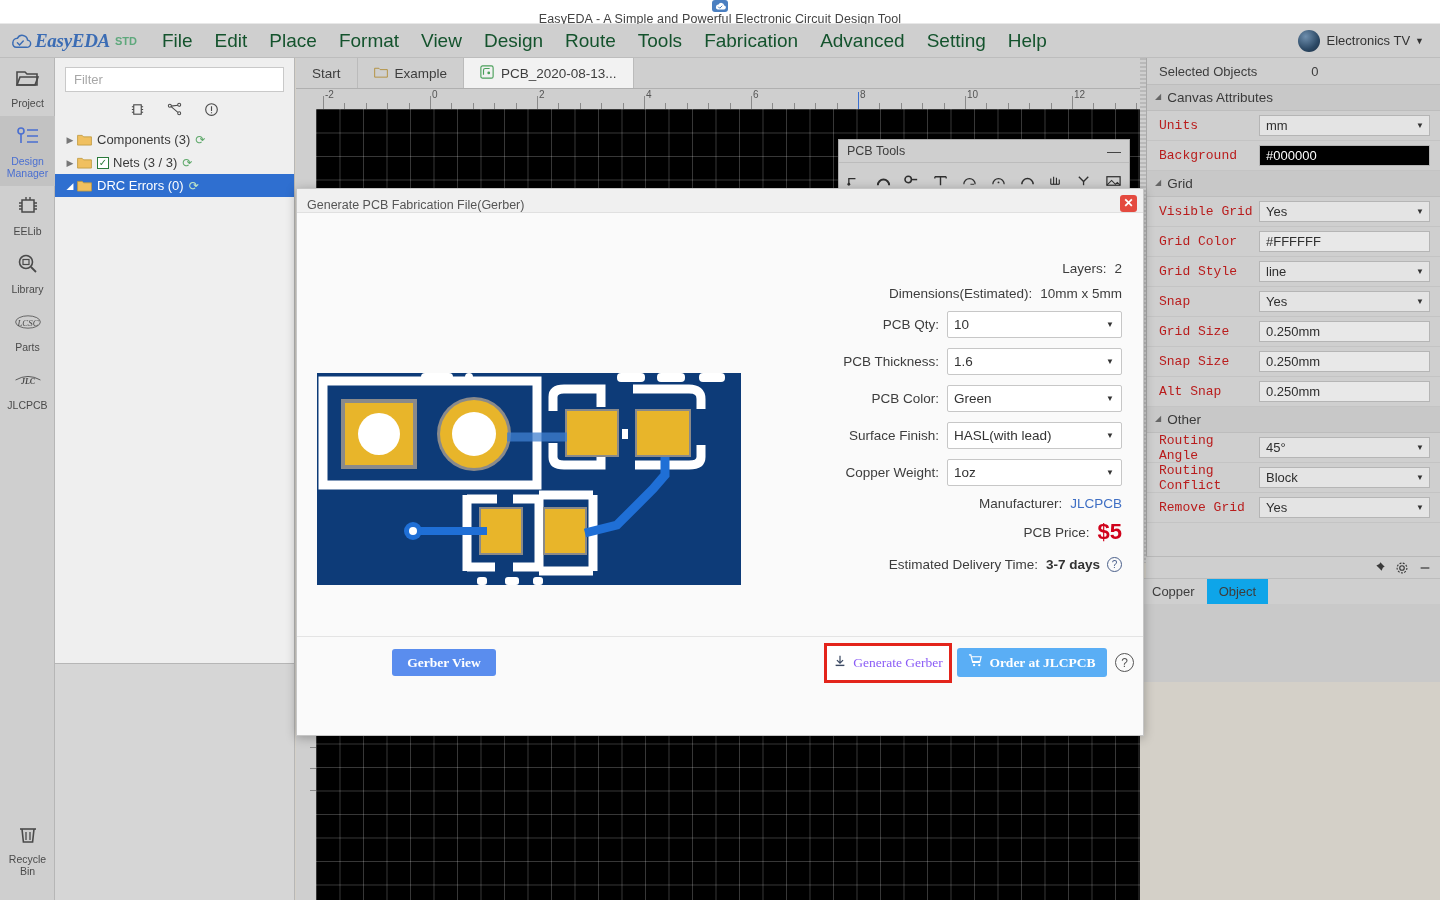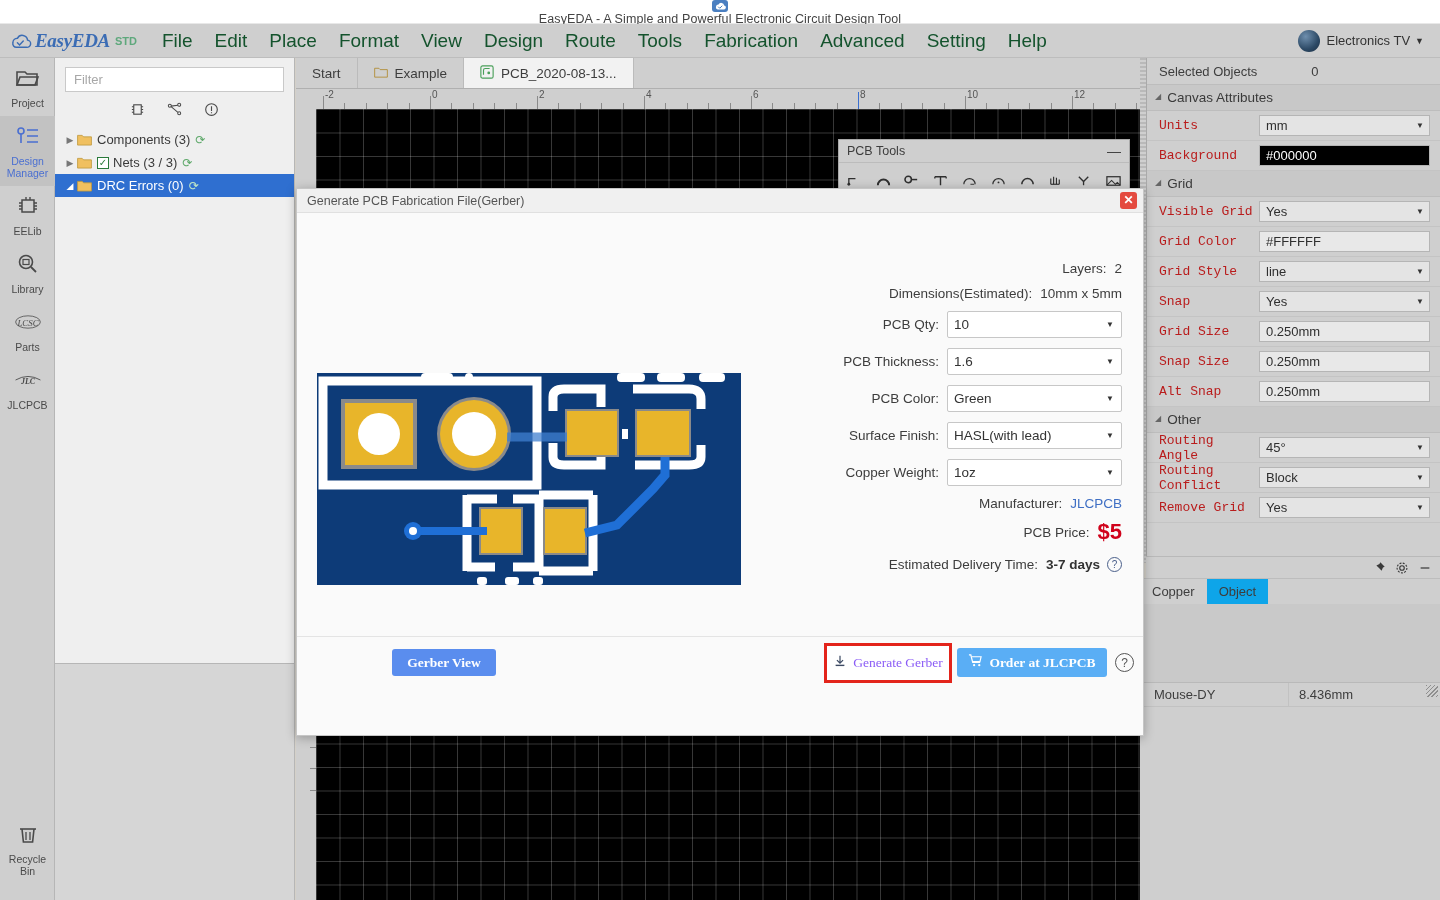--- a/index.html
+++ b/index.html
@@ -262,21 +262,21 @@
 
   
   .dlg {
     position: absolute; left: 296px; top: 188px; width: 848px; height: 548px;
     background: #fafafa; border: 1px solid #c6c6c6;
     box-shadow: 0 2px 10px rgba(0,0,0,0.28);
     z-index: 20;
   }
   .dlg-head {
     height: 24px; background: #f0f0f0; border-bottom: 1px solid #e0e0e0;
-    display: flex; align-items: center; padding: 0 6px 0 10px;
+    display: flex; align-items: flex-end; padding: 0 6px 0 10px;
     font-size: 12.5px; color: #555;
   }
   .dlg-close {
     margin-left: auto; width: 17px; height: 17px; border-radius: 3px;
     background: #e44a3f; color: #fff; font-size: 12px; line-height: 17px;
     text-align: center; font-weight: bold; cursor: pointer;
   }
   .dlg-body { position: relative; height: 473px; }
   .pcb-preview {
     position: absolute; left: 20px; top: 160px; width: 424px; height: 212px;
@@ -839,27 +839,20 @@
   <div class="rp-tabs">
     <div class="rp-tab">
       <span>Copper</span>
     </div>
     <div class="rp-tab active">
       <span>Object</span>
     </div>
   </div>
   <div class="rp-blank"></div>
 
-  <div class="rp-status">
-    <div class="resize-grip"></div>
-    <div class="status-row">
-      <span class="k">Mouse-DY</span>
-      <span class="v">8.436mm</span>
-    </div>
-  </div>
 
   <div class="dlg">
     <div class="dlg-head">
       <span>Generate PCB Fabrication File(Gerber)</span>
       <span class="dlg-close">✕</span>
     </div>
     <div class="dlg-body">
 
       <div class="pcb-preview">
         <svg width="424" height="212" viewBox="0 0 424 212" style="display:block">

